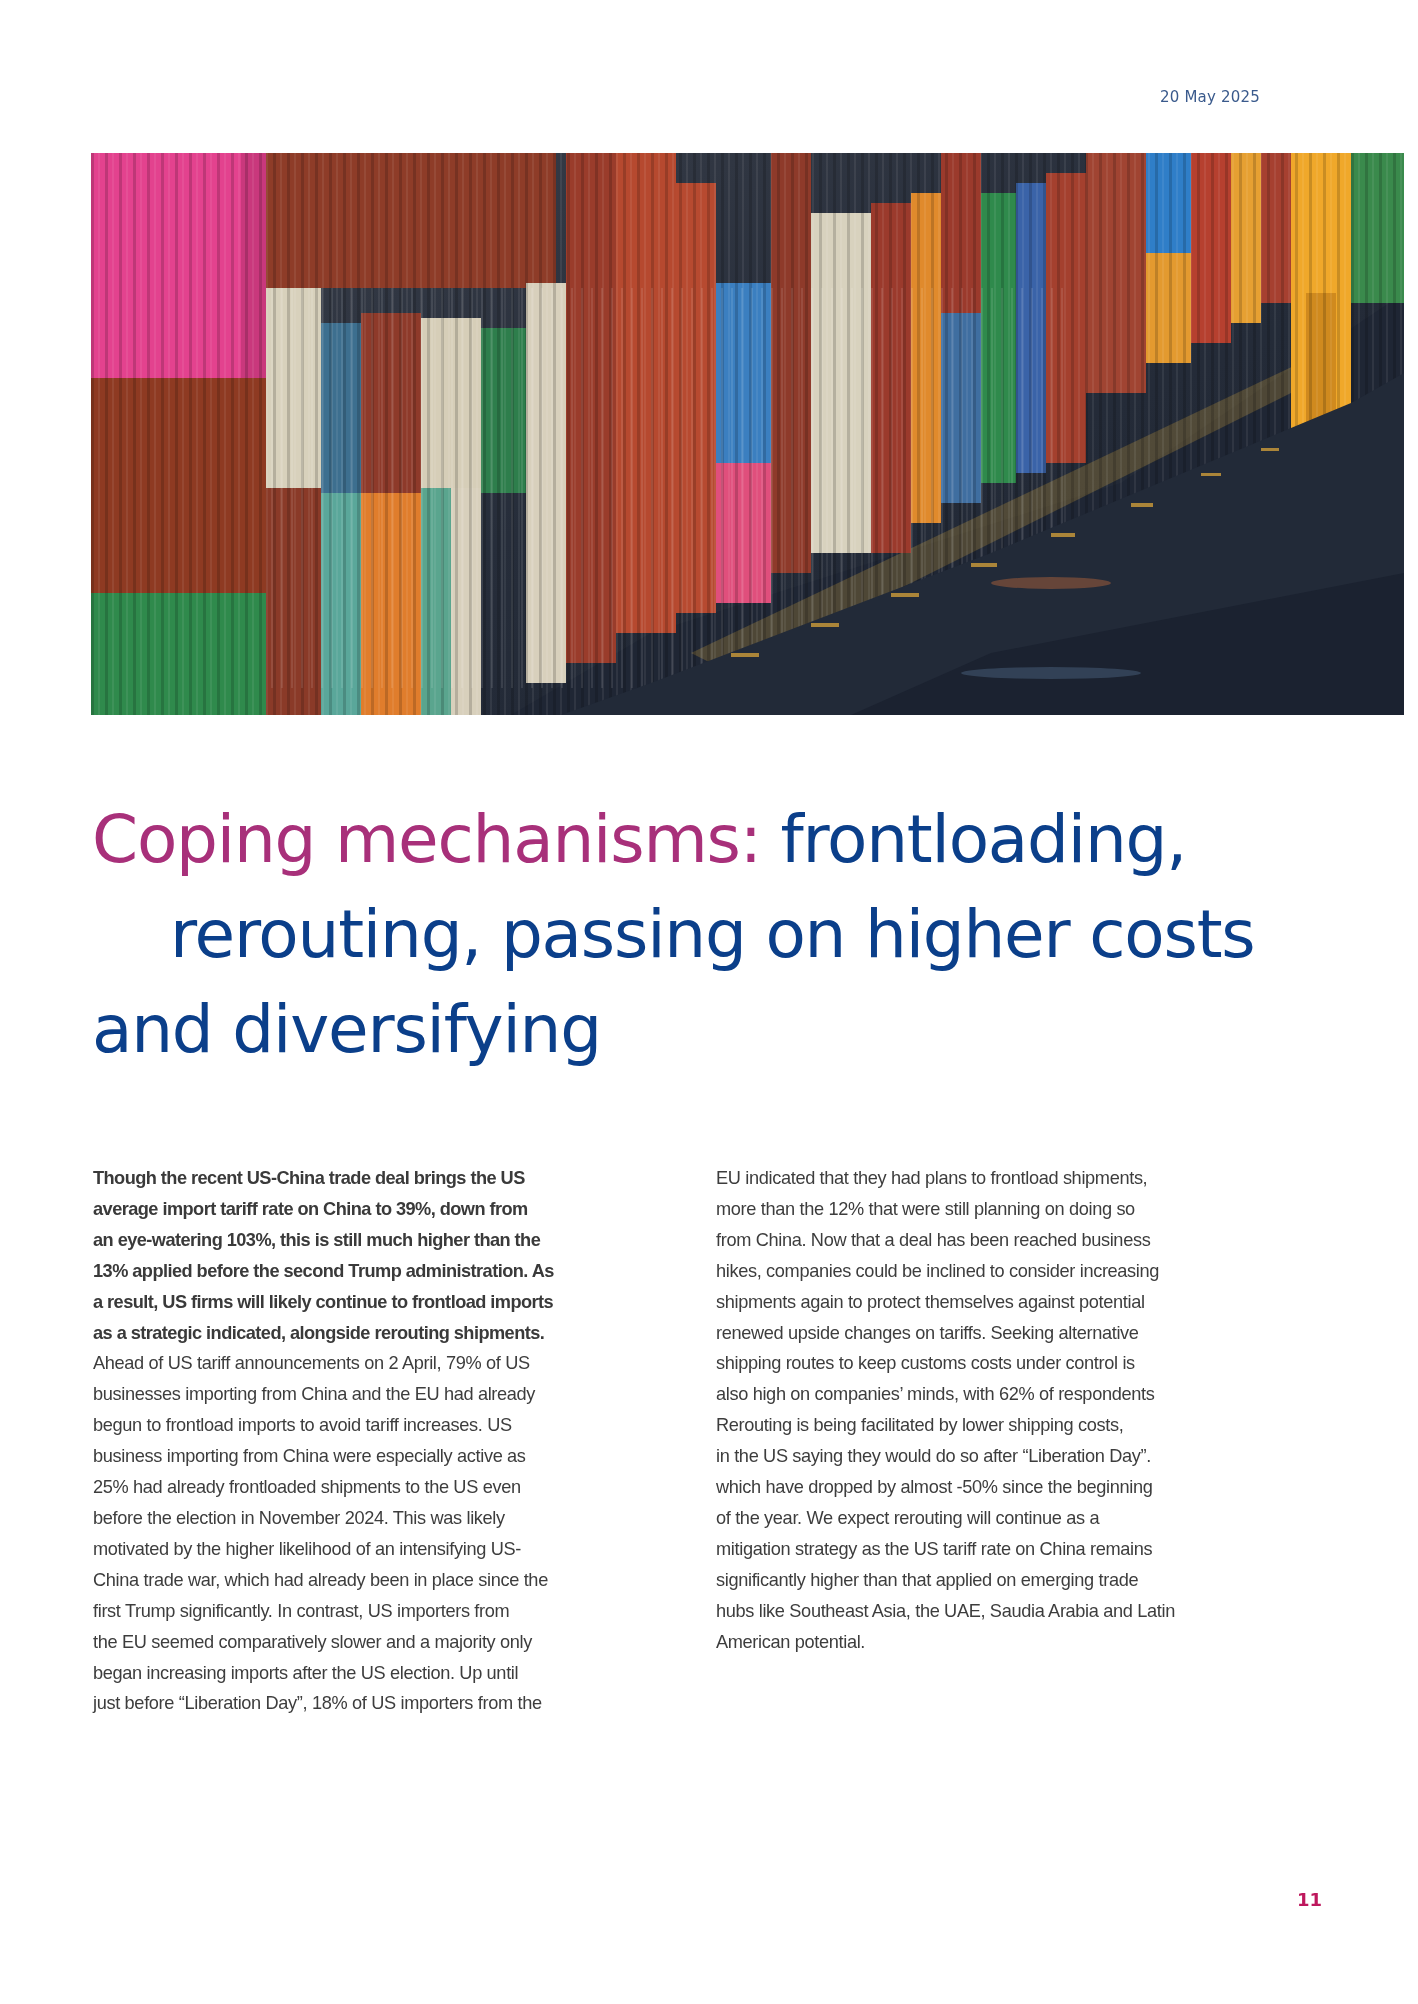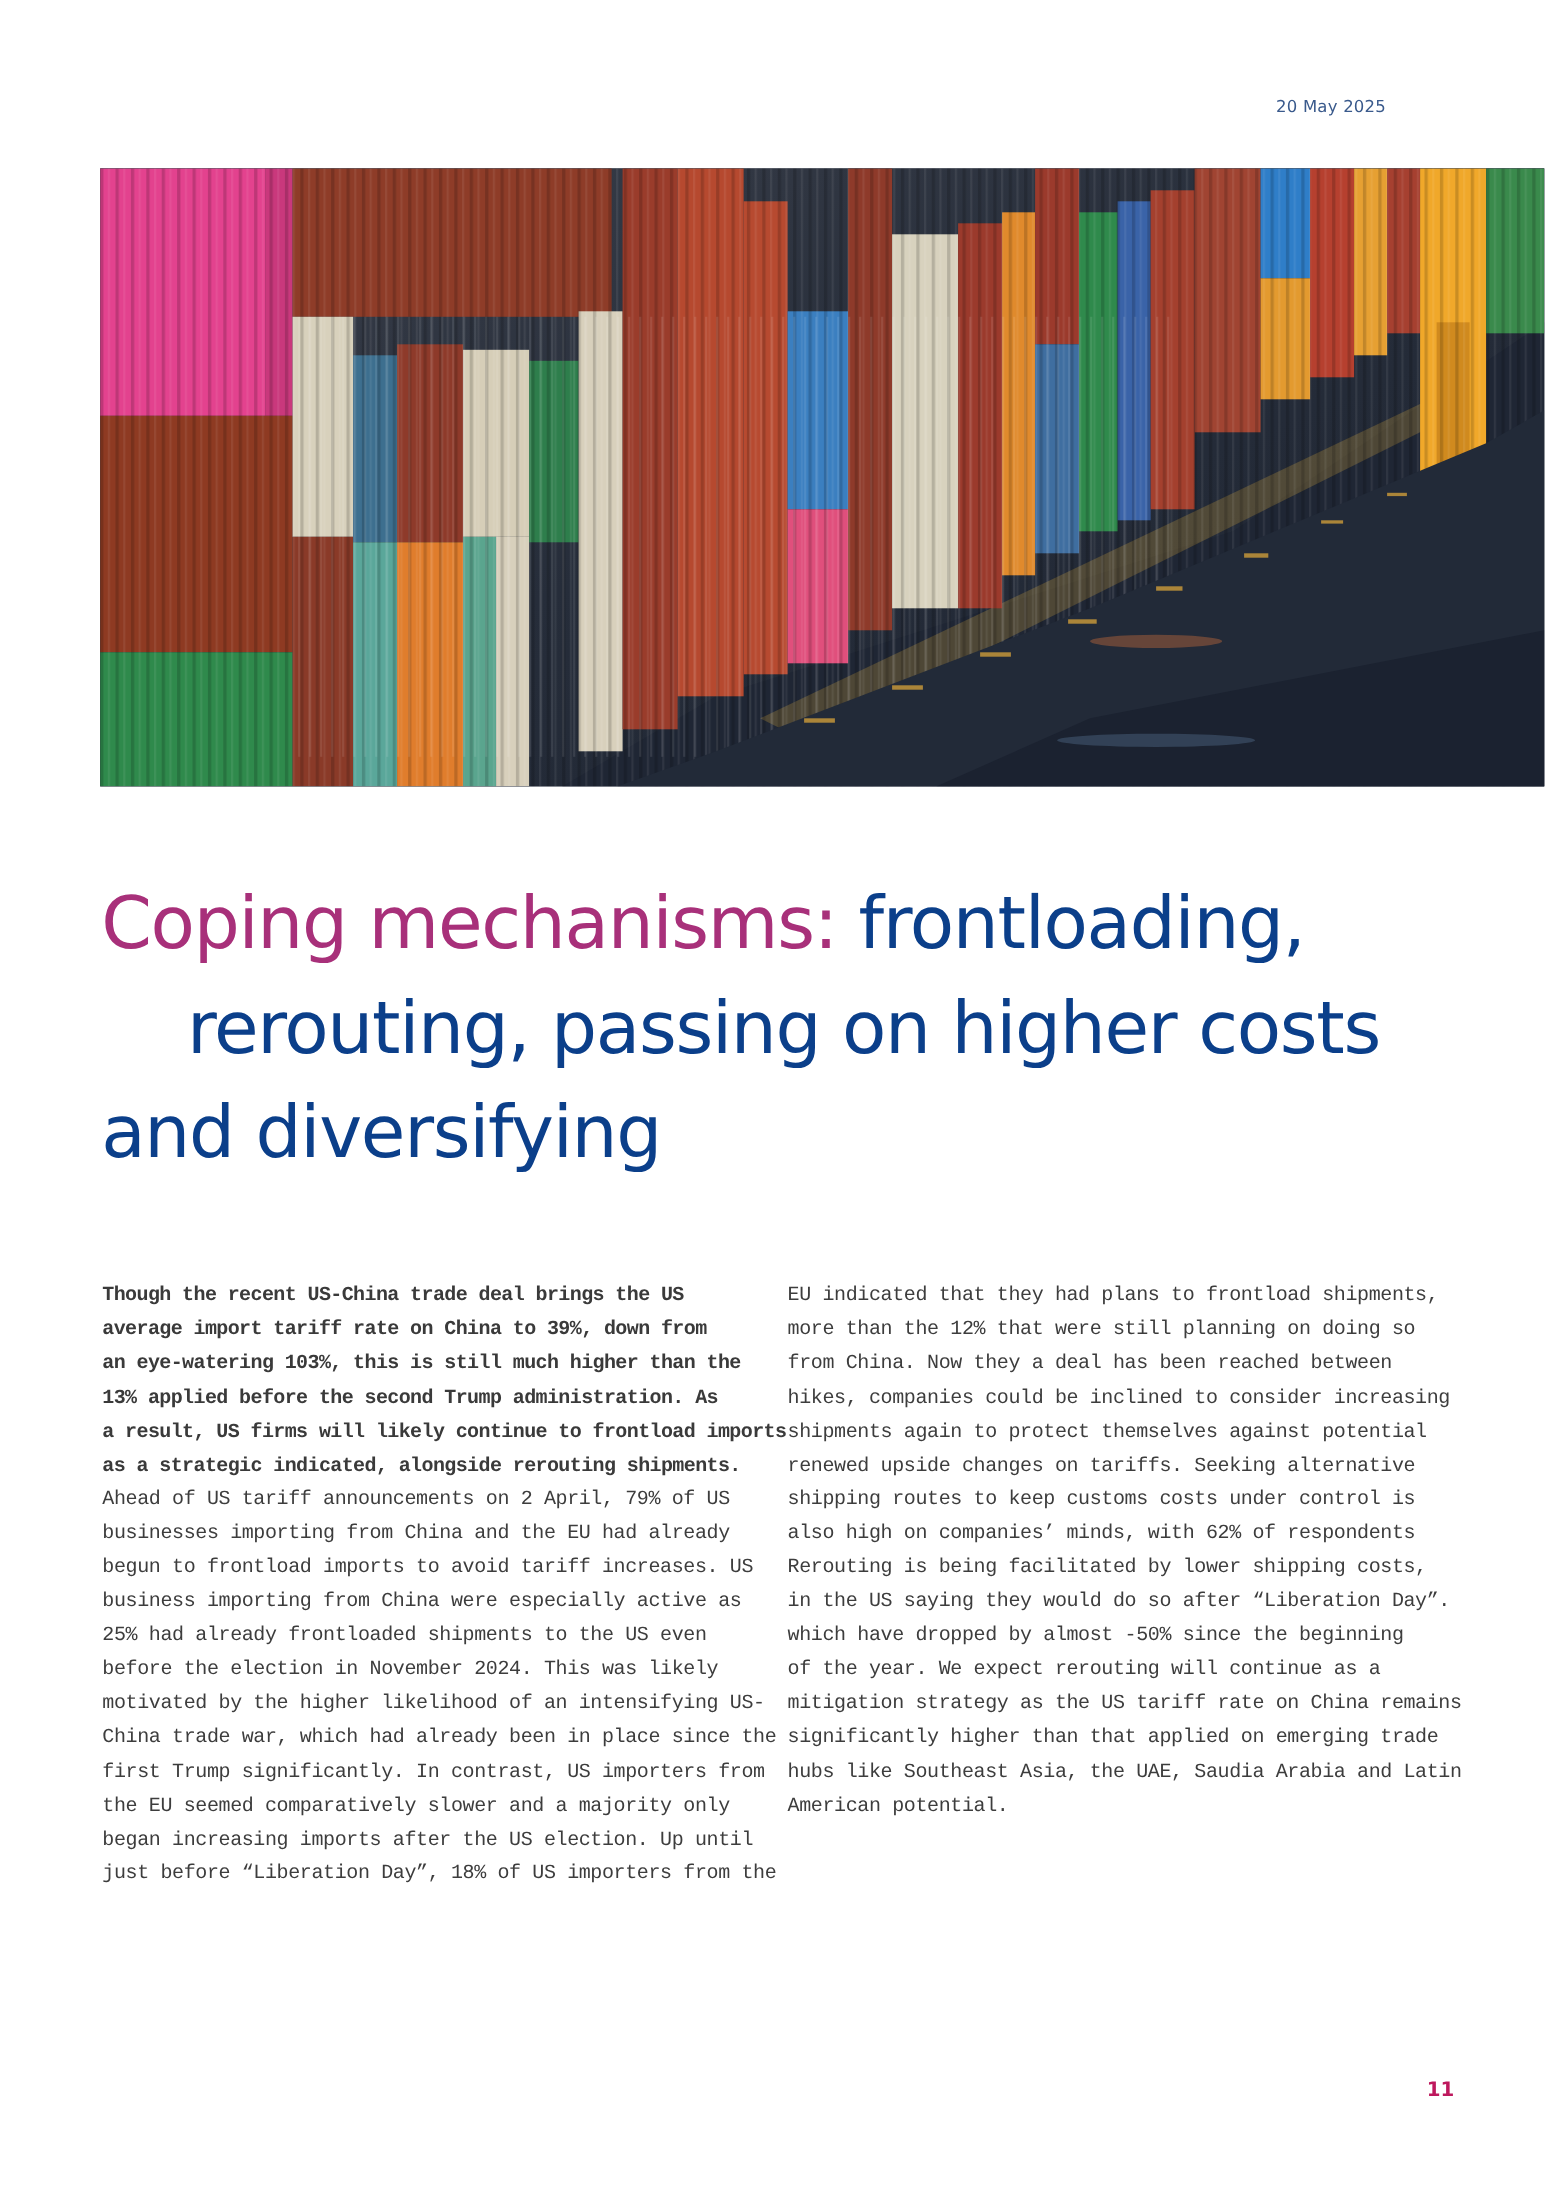--- a/index.html
+++ b/index.html
@@ -49,21 +49,21 @@
       color: #0b3f8a;
     }
     .title .line { display: block; white-space: nowrap; }
     .title .line.indent { padding-left: 78px; }
     .title .accent { color: #a8307a; }
 
     .col {
       position: absolute;
       top: 1163px;
       width: 610px;
-      font-family: Liberation Mono, monospace;
+      font-family: Liberation Sans, sans-serif;
       font-size: 18.2px;
       line-height: 30.9px;
       color: #3d3d3d;
       letter-spacing: -0.35px;
     }
     .col .ln { display: block; white-space: nowrap; }
     .col .ln.bold { font-weight: bold; color: #3a3a3a; letter-spacing: -0.55px; }
     .col-left { left: 93px; }
     .col-right { left: 716px; }
 
@@ -188,21 +188,21 @@
     <span class="ln">motivated by the higher likelihood of an intensifying US-</span>
     <span class="ln">China trade war, which had already been in place since the</span>
     <span class="ln">first Trump significantly. In contrast, US importers from</span>
     <span class="ln">the EU seemed comparatively slower and a majority only</span>
     <span class="ln">began increasing imports after the US election. Up until</span>
     <span class="ln">just before “Liberation Day”, 18% of US importers from the</span>
   </div>
 <div class="col col-right" id="col-right">
     <span class="ln">EU indicated that they had plans to frontload shipments,</span>
     <span class="ln">more than the 12% that were still planning on doing so</span>
-    <span class="ln">from China. Now they a deal has been reached between</span>
+    <span class="ln">from China. Now that a deal has been reached business</span>
     <span class="ln">hikes, companies could be inclined to consider increasing</span>
     <span class="ln">shipments again to protect themselves against potential</span>
     <span class="ln">renewed upside changes on tariffs. Seeking alternative</span>
     <span class="ln">shipping routes to keep customs costs under control is</span>
     <span class="ln">also high on companies’ minds, with 62% of respondents</span>
     <span class="ln">Rerouting is being facilitated by lower shipping costs,</span>
     <span class="ln">in the US saying they would do so after “Liberation Day”.</span>
     <span class="ln">which have dropped by almost -50% since the beginning</span>
     <span class="ln">of the year. We expect rerouting will continue as a</span>
     <span class="ln">mitigation strategy as the US tariff rate on China remains</span>

